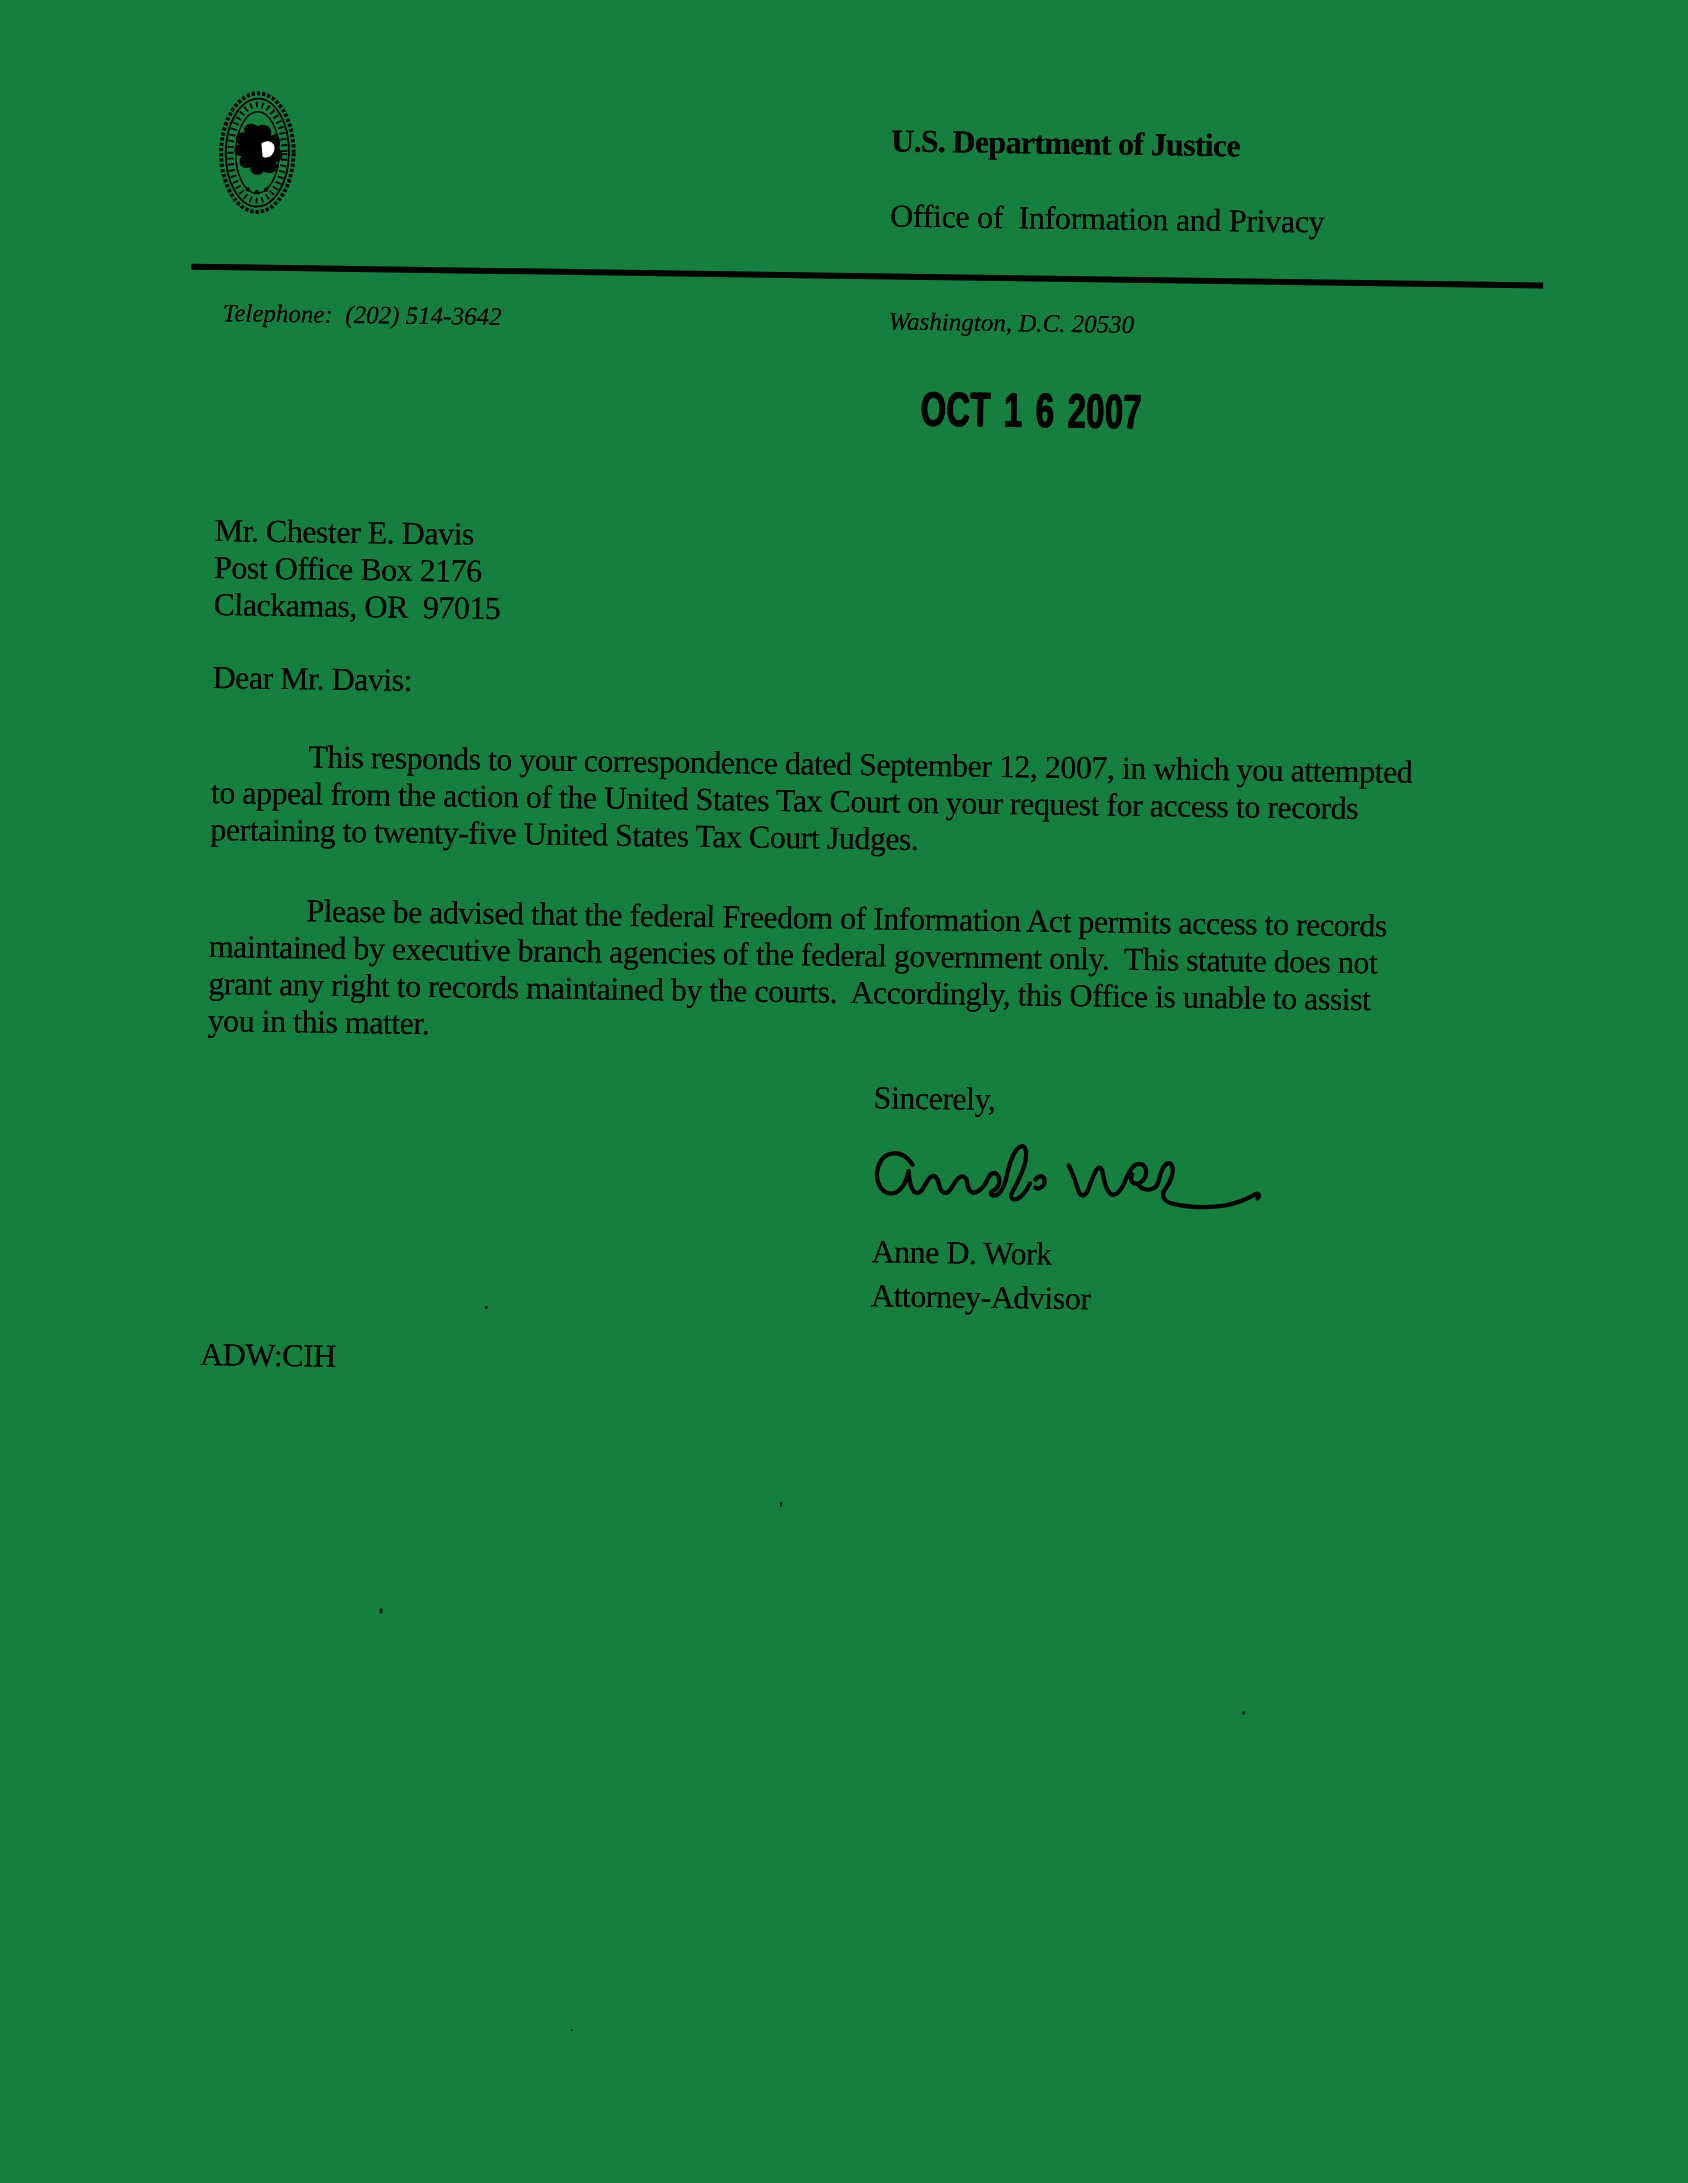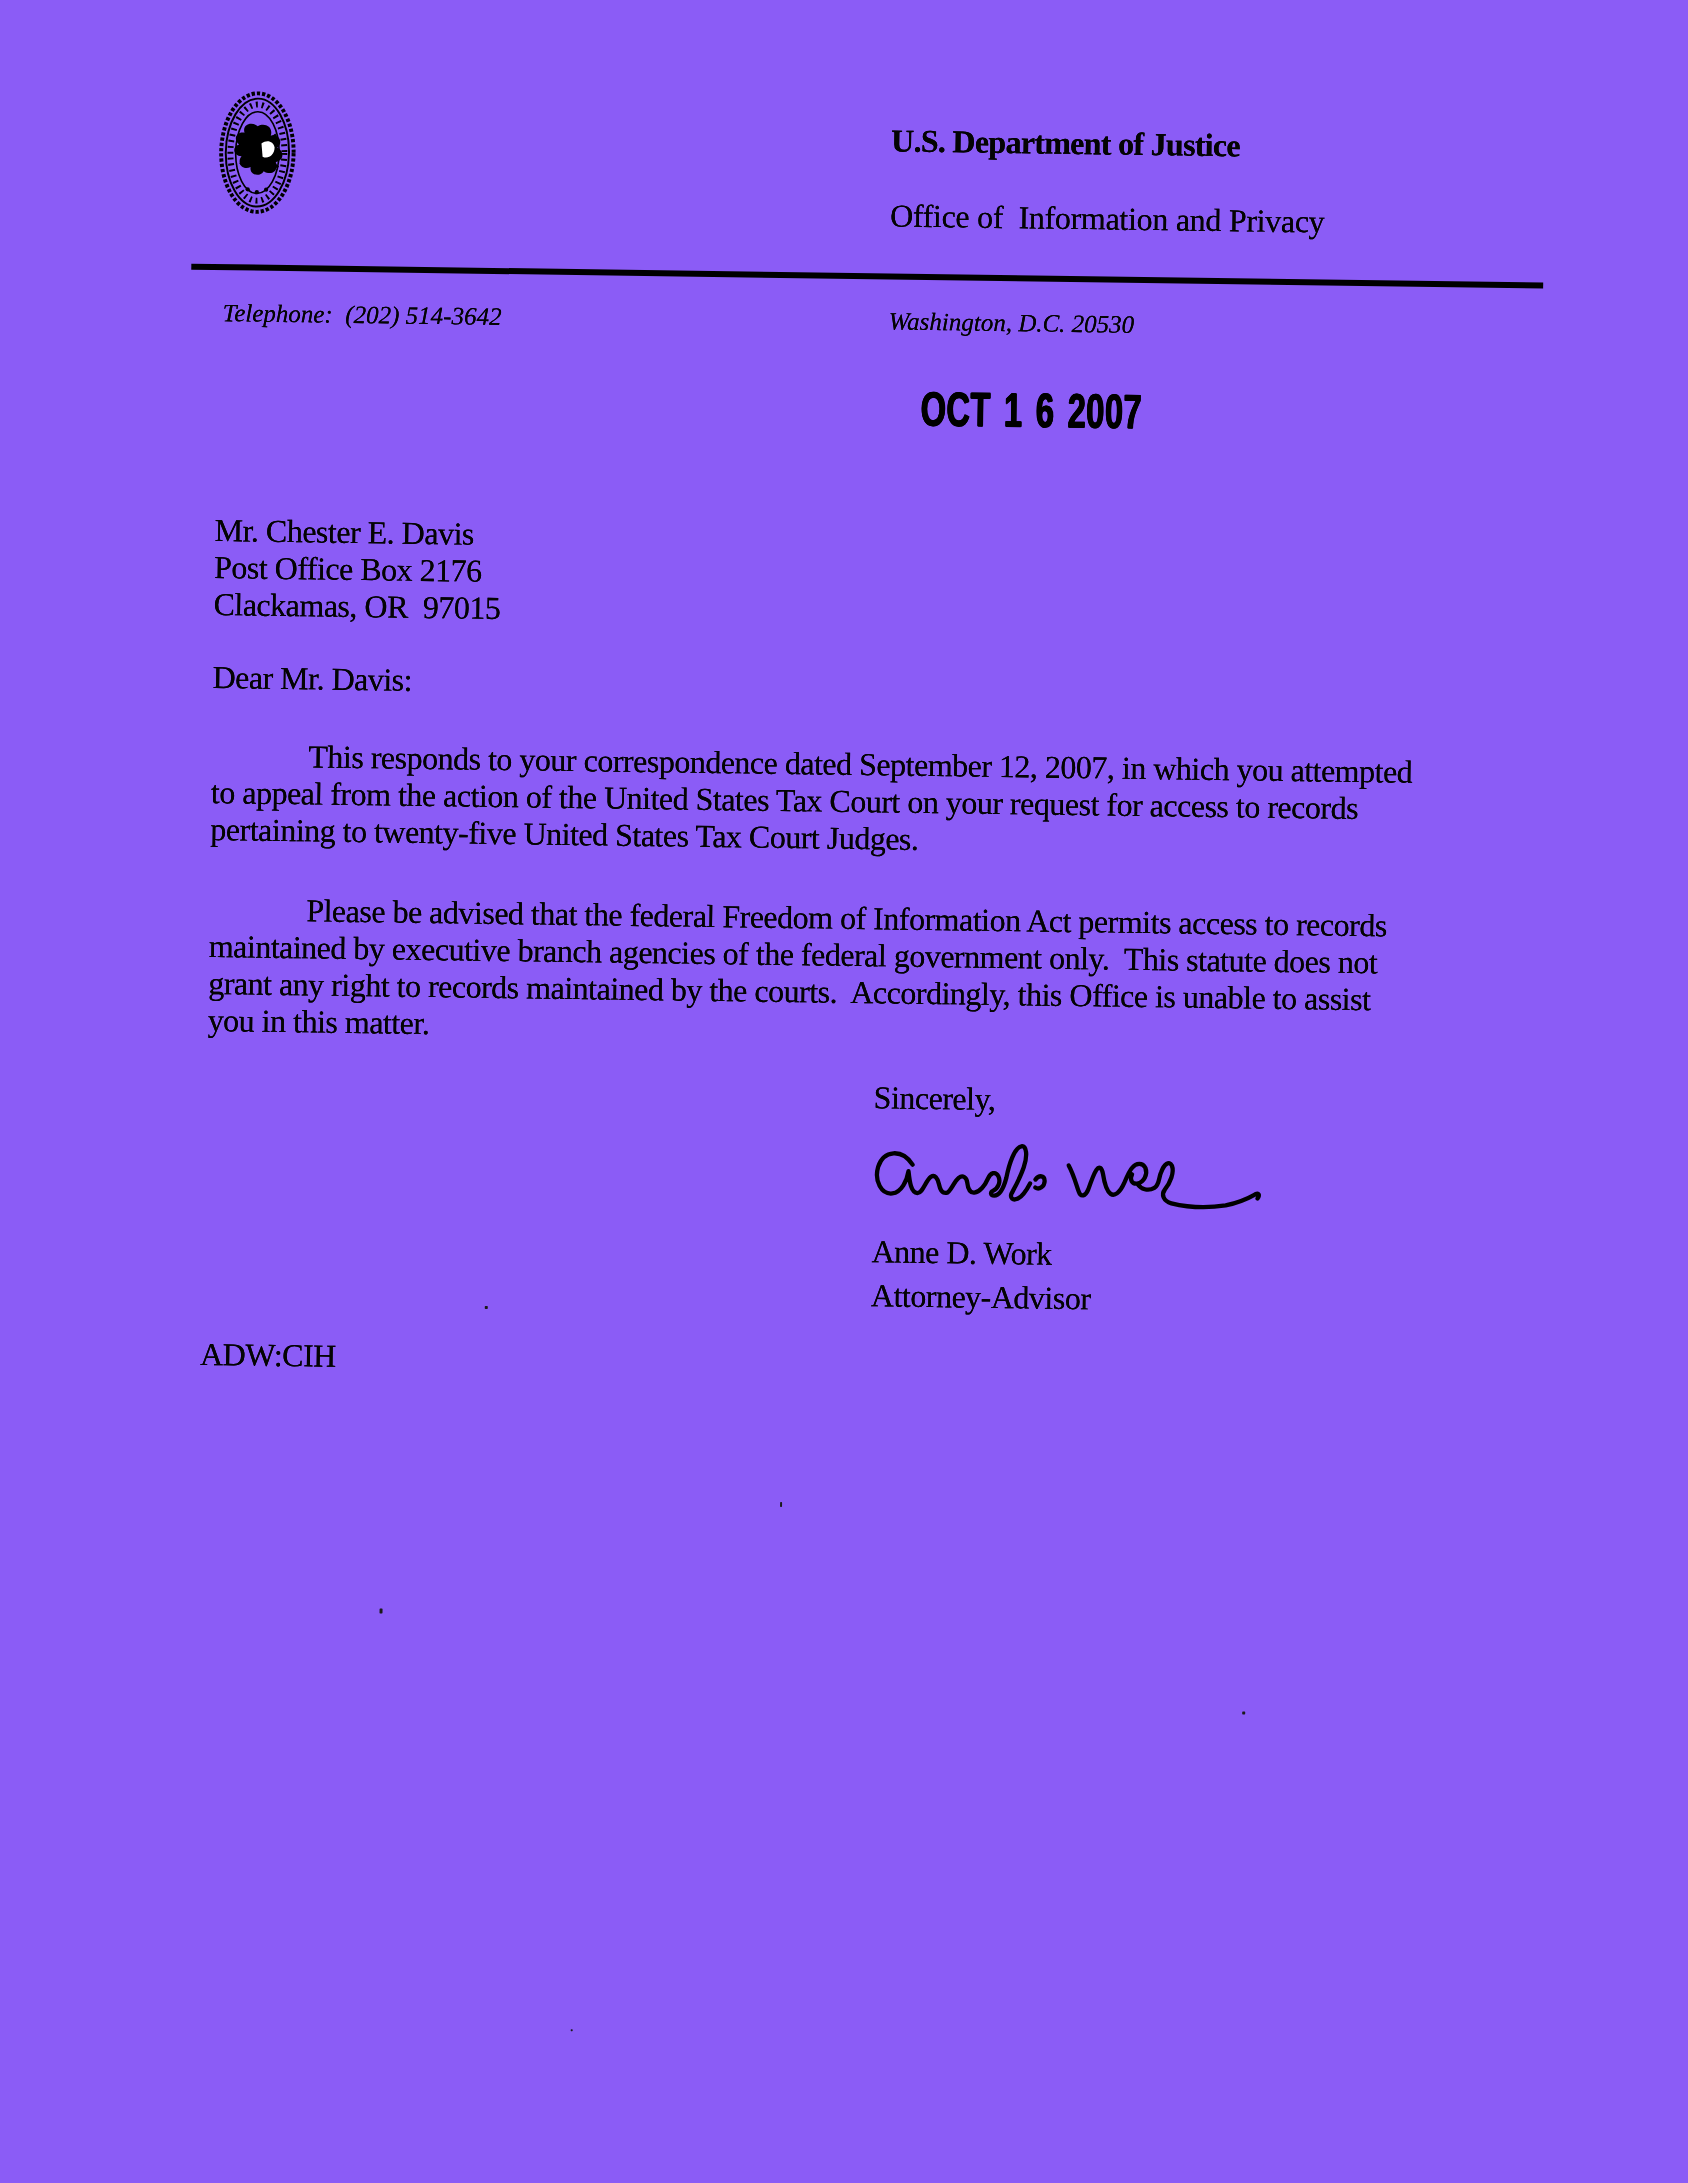--- a/index.html
+++ b/index.html
@@ -1,19 +1,19 @@
 <!DOCTYPE html>
 <html style="font-size:10.6px"><head>
 <meta charset="utf-8">
 <style>
   html,body{margin:0;padding:0;background:#e8e8e8;}
   .page{
     position:relative;
     width:1689px;height:2183px;
-    background:#8b5cf6;
+    background:#15803d;
     overflow:hidden;
     font-family:"Liberation Serif", serif;
     color:#000;
   }
   .scan{
     position:absolute;inset:0;
     transform:rotate(0.8deg);
     transform-origin:0 0;
   }
   .txt{

